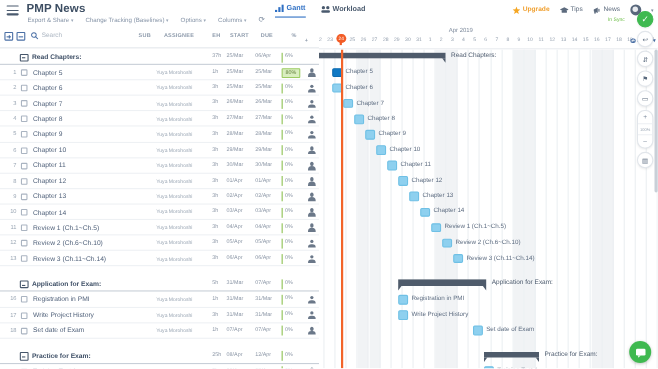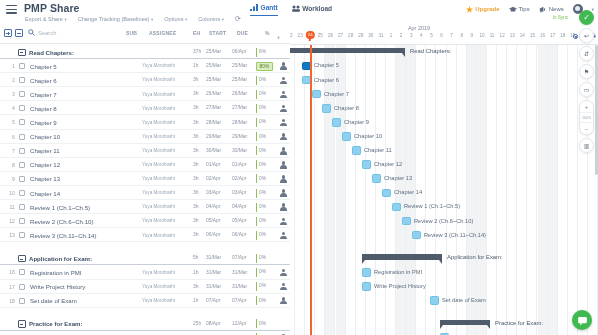--- a/index.html
+++ b/index.html
@@ -115,21 +115,21 @@
 <body>
 
 <div class="app">
 
   <div class="header">
     <div class="hamburger">
         <i></i>
         <i></i>
         <i></i>
       </div>
-    <div class="proj-title">PMP Share</div>
+    <div class="proj-title">PMP News</div>
     <div class="menubar">
       <div class="mi"><span>Export &amp; Share</span><span class="car">▾</span></div>
       <div class="mi"><span>Change Tracking (Baselines)</span><span class="car">▾</span></div>
       <div class="mi"><span>Options</span><span class="car">▾</span></div>
       <div class="mi"><span>Columns</span><span class="car">▾</span></div>
       <div class="refresh-ic">⟳</div>
     </div>
 
     <div class="topnav">
       <div class="tabitem active">

